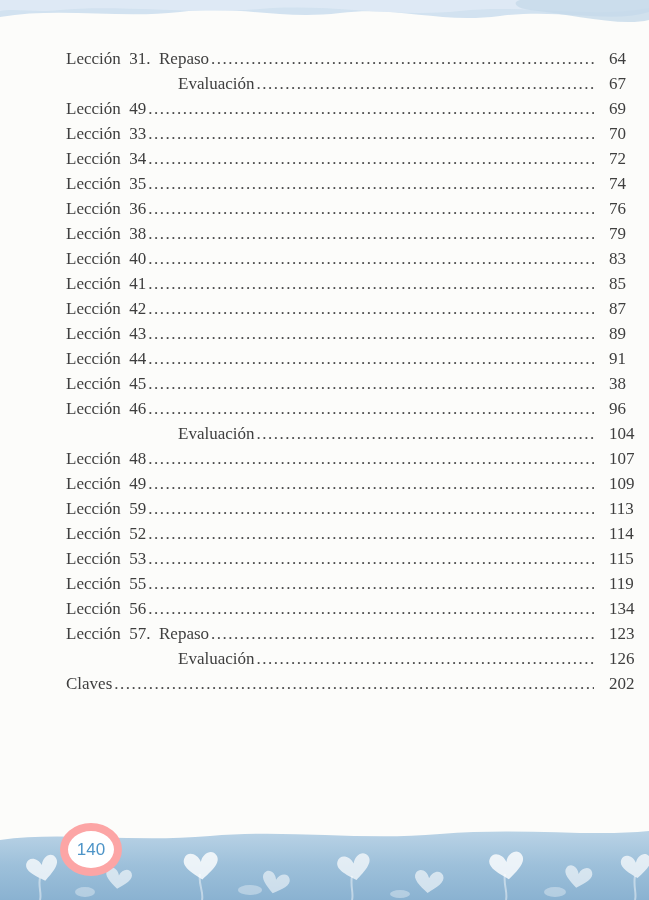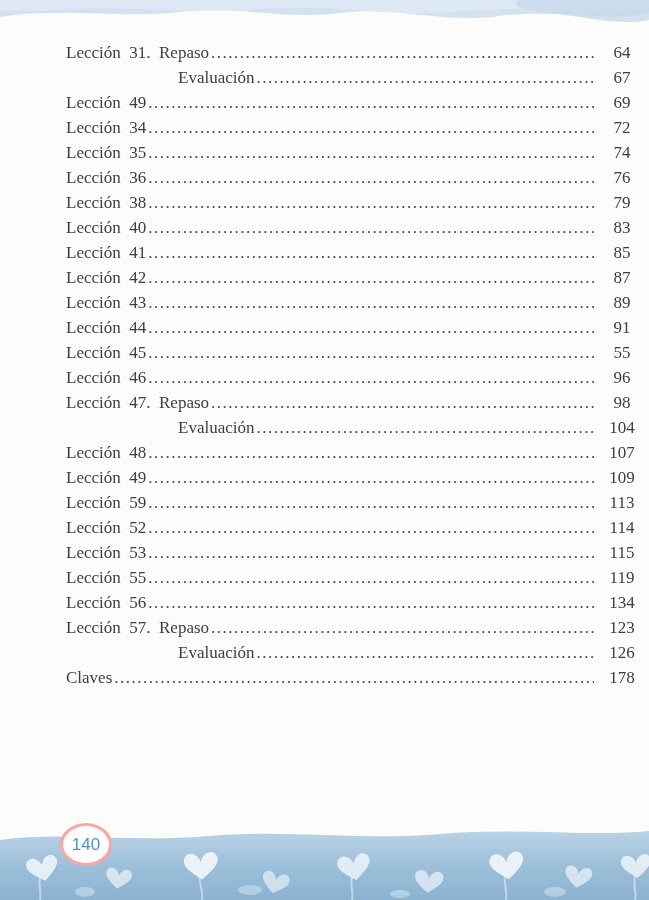--- a/index.html
+++ b/index.html
@@ -12,21 +12,21 @@
     overflow:hidden;
   }
 
   
   .top-band { position:absolute; top:0; left:0; width:649px; height:34px; pointer-events:none; }
   .bottom-band { position:absolute; bottom:0; left:0; width:649px; height:78px; pointer-events:none; }
 
   
   .toc {
     position:absolute;
-    top:40px; left:66px; right:14px;font-family:Liberation Serif, serif;
+    top:46px; left:66px; right:14px;font-family:Liberation Serif, serif;
   }
   .toc-row {
     display:flex;
     align-items:baseline;
     height:25px;
     font-size:17px;
     line-height:25px;
   }
   .toc-row.indent { padding-left:112px; }
   .toc-title { white-space:pre; flex:0 0 auto; }
@@ -38,30 +38,30 @@
     margin-left:2px;
     color:#4a4a4a;
   }
   .toc-leader::after {
     content:"....................................................................................................................................";
   }
   .toc-page {
     flex:0 0 auto;
     margin-left:15px;
     min-width:26px;
-    text-align:center;
+    text-align:left;
   }
 
   
   .page-badge {
     position:absolute;
     left:60px; top:823px;
     width:46px; height:37px;
     background:#ffffff;
-    border:3px solid #fca5a5;
+    border:8px solid #fca5a5;
     border-radius:50%;
     display:flex;
     align-items:center;
     justify-content:center;
     font-family:"Liberation Sans", sans-serif;
     font-size:17px;
     color:#4d94c7;
     z-index:5;
   }
 </style>
@@ -87,20 +87,25 @@
     <span class="toc-title">Evaluación</span>
     <span class="toc-leader"></span>
     <span class="toc-page">67</span>
   </div>
       <div class="toc-row">
     <span class="toc-title">Lección  49</span>
     <span class="toc-leader"></span>
     <span class="toc-page">69</span>
   </div>
       <div class="toc-row">
+    <span class="toc-title">Lección  33</span>
+    <span class="toc-leader"></span>
+    <span class="toc-page">70</span>
+  </div>
+      <div class="toc-row">
     <span class="toc-title">Lección  34</span>
     <span class="toc-leader"></span>
     <span class="toc-page">72</span>
   </div>
       <div class="toc-row">
     <span class="toc-title">Lección  35</span>
     <span class="toc-leader"></span>
     <span class="toc-page">74</span>
   </div>
       <div class="toc-row">
@@ -134,31 +139,26 @@
     <span class="toc-page">89</span>
   </div>
       <div class="toc-row">
     <span class="toc-title">Lección  44</span>
     <span class="toc-leader"></span>
     <span class="toc-page">91</span>
   </div>
       <div class="toc-row">
     <span class="toc-title">Lección  45</span>
     <span class="toc-leader"></span>
-    <span class="toc-page">55</span>
+    <span class="toc-page">38</span>
   </div>
       <div class="toc-row">
     <span class="toc-title">Lección  46</span>
     <span class="toc-leader"></span>
     <span class="toc-page">96</span>
-  </div>
-      <div class="toc-row">
-    <span class="toc-title">Lección  47.  Repaso</span>
-    <span class="toc-leader"></span>
-    <span class="toc-page">98</span>
   </div>
       <div class="toc-row indent">
     <span class="toc-title">Evaluación</span>
     <span class="toc-leader"></span>
     <span class="toc-page">104</span>
   </div>
       <div class="toc-row">
     <span class="toc-title">Lección  48</span>
     <span class="toc-leader"></span>
     <span class="toc-page">107</span>
@@ -199,21 +199,21 @@
     <span class="toc-page">123</span>
   </div>
       <div class="toc-row indent">
     <span class="toc-title">Evaluación</span>
     <span class="toc-leader"></span>
     <span class="toc-page">126</span>
   </div>
       <div class="toc-row">
     <span class="toc-title">Claves</span>
     <span class="toc-leader"></span>
-    <span class="toc-page">178</span>
+    <span class="toc-page">202</span>
   </div>
     </div>
 </main>
 
 <div class="bottom-band">
   <svg width="649" height="78" viewBox="0 0 649 78">
     <defs>
       <linearGradient id="bandgrad" x1="0" y1="0" x2="0" y2="1">
         <stop offset="0" stop-color="#bad3e6"></stop>
         <stop offset="0.5" stop-color="#9dc0da"></stop>

